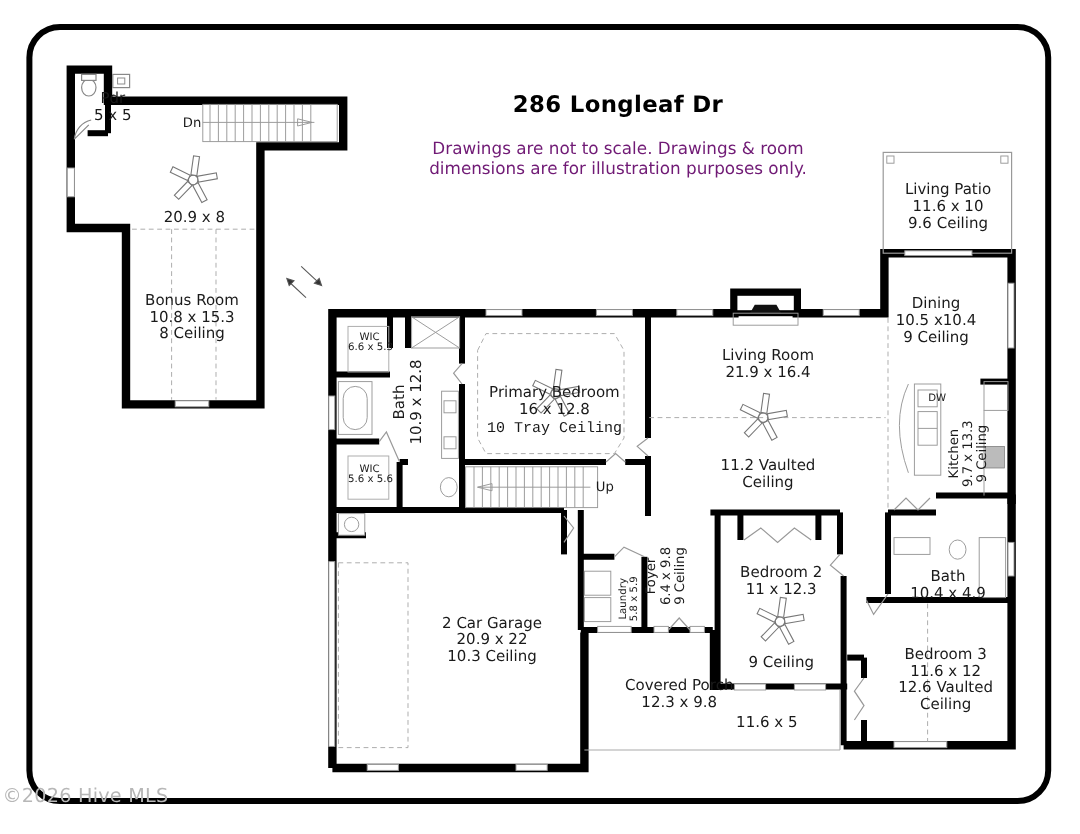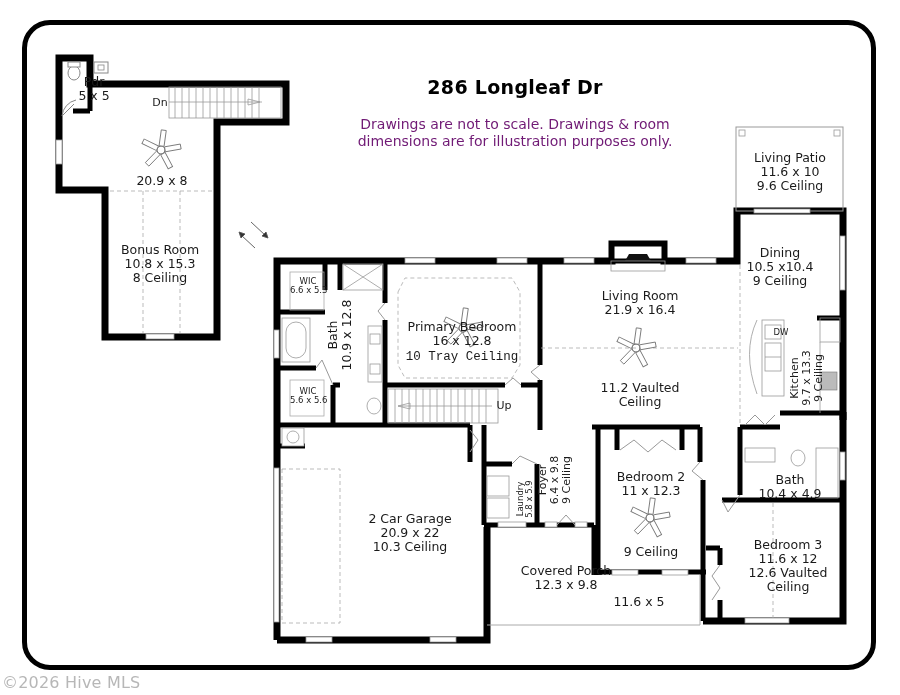--- a/index.html
+++ b/index.html
@@ -6,21 +6,21 @@
   body { width:900px; height:695px; position:relative; overflow:hidden; font-family:"DejaVu Sans", sans-serif; color:#1a1a1a; }
   .frame { position:absolute; left:22px; top:20px; width:854px; height:650px; border:5px solid #000; border-radius:28px; box-sizing:border-box; }
   svg.plan { position:absolute; left:0; top:0; }
   .title { position:absolute; left:330px; top:76px; width:370px; text-align:center; font-weight:bold; font-size:19px; color:#000; letter-spacing:0.3px; }
   .subtitle { position:absolute; left:325px; top:116px; width:380px; text-align:center; font-size:14px; line-height:17px; color:#701a75; }
   .lbl { position:absolute; text-align:center; font-size:12.5px; line-height:14px; color:#1a1a1a; white-space:nowrap; }
   .lbl.sm { font-size:11px; line-height:12px; }
   .lbl.xs { font-size:8.5px; line-height:9px; }
   .lbl .line { display:block; }
   .vert { transform-origin:center center; transform:rotate(-90deg); }
-  .copyright { position:absolute; left:2px; top:653px; font-size:16px; color:#b7b7b7; letter-spacing:0.2px;margin-top:20px; }
+  .copyright { position:absolute; left:2px; top:653px; font-size:16px; color:#b7b7b7; letter-spacing:0.2px; }
 </style>
 </head>
 <body>
 
 <div class="frame"></div>
 
 <svg class="plan" width="900" height="695" viewBox="0 0 900 695">
   <defs>
     <g id="fan">
       <circle cx="0" cy="0" r="4" fill="none" stroke="#777" stroke-width="1"></circle>

